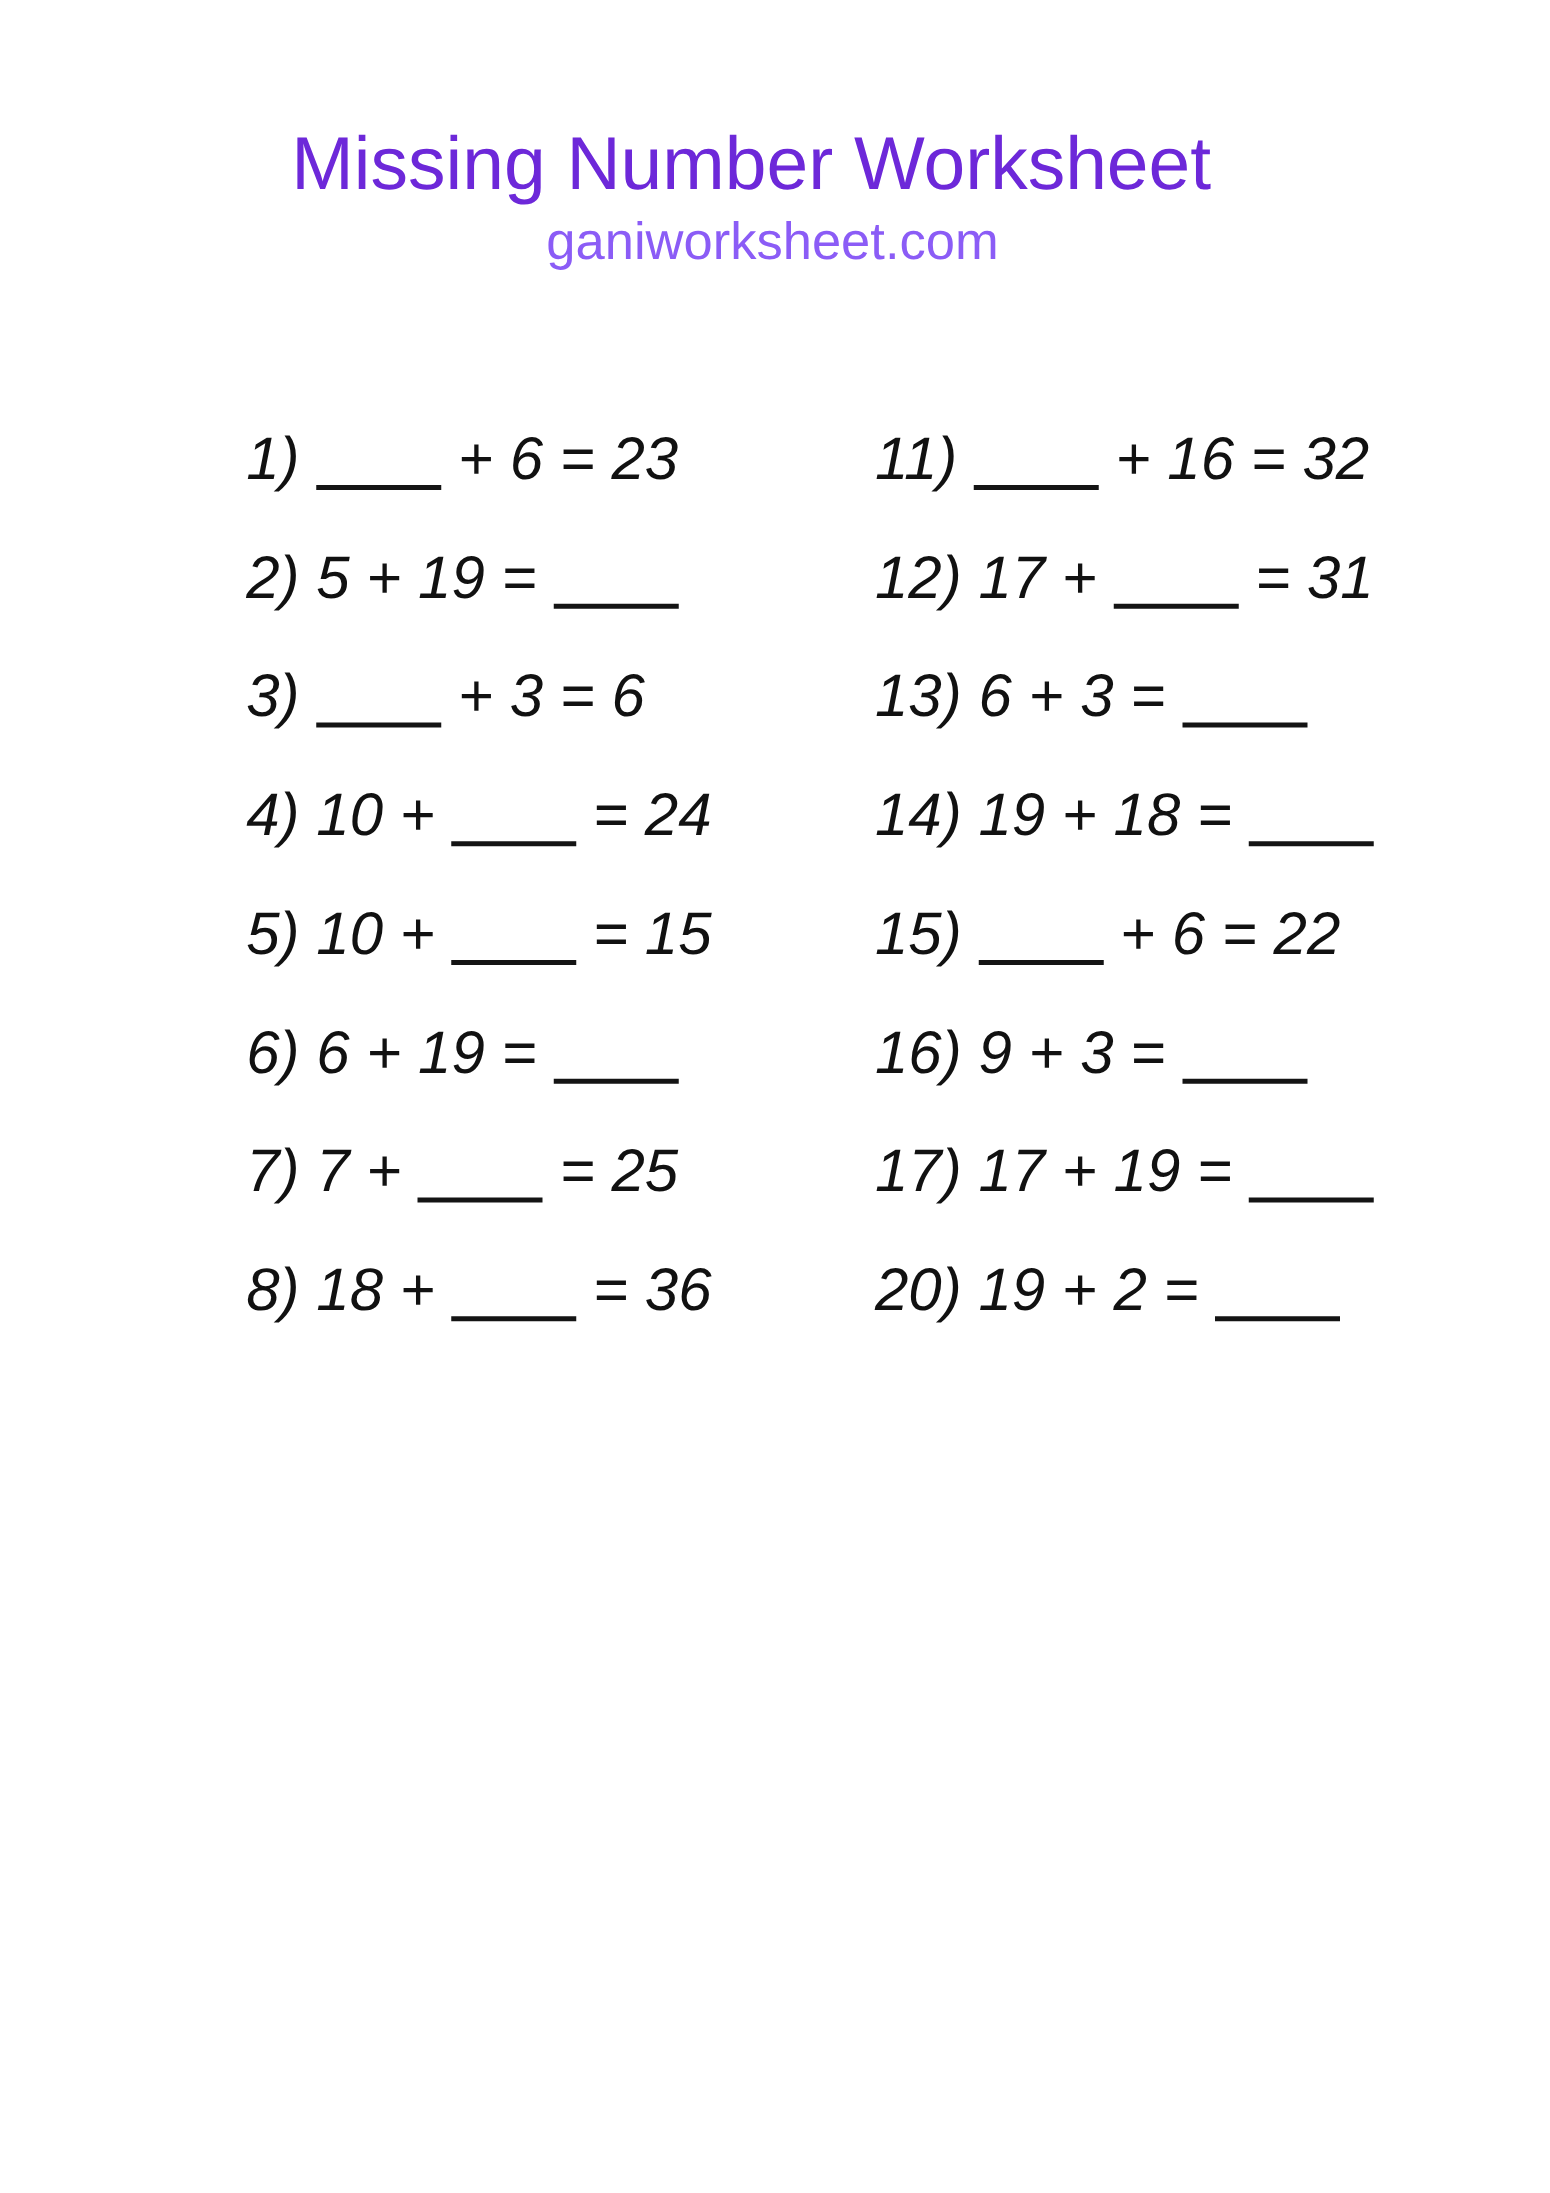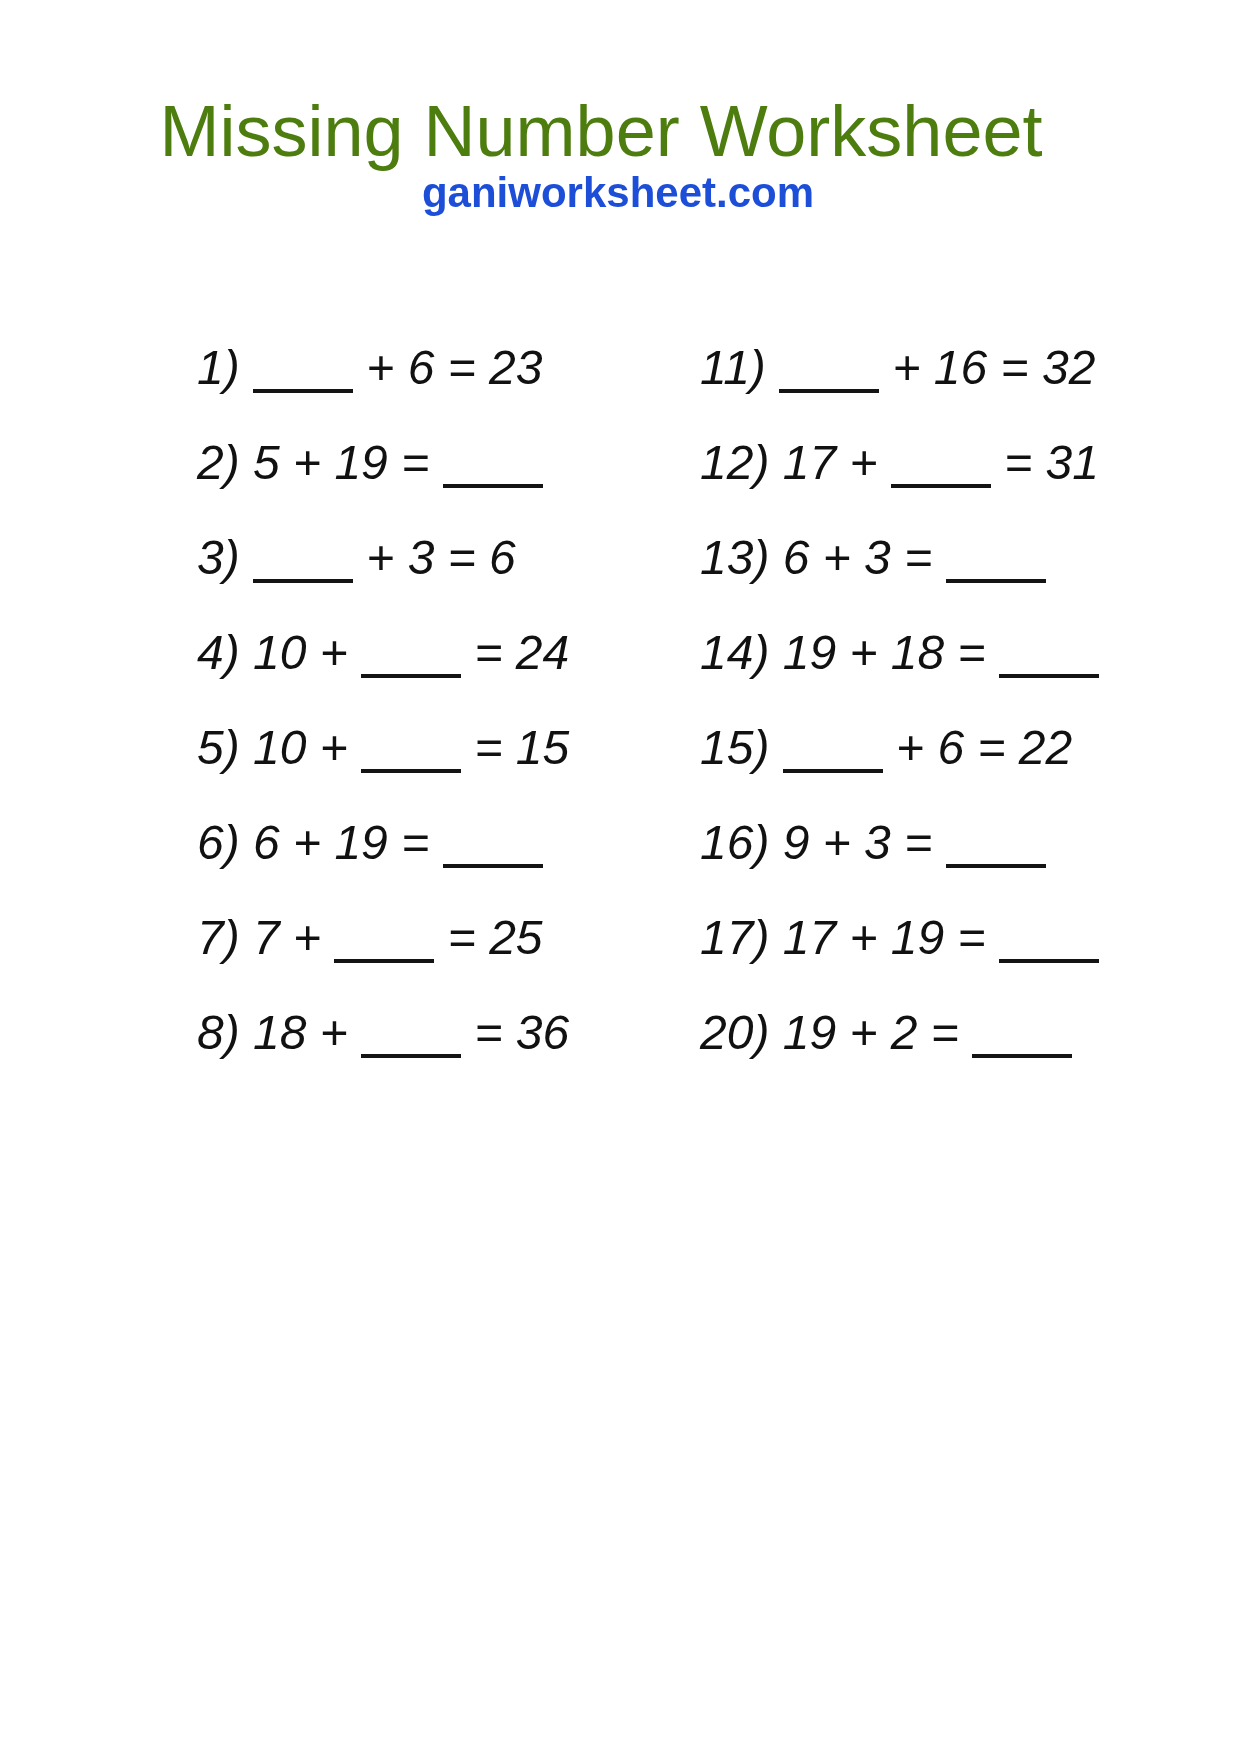--- a/index.html
+++ b/index.html
@@ -15,37 +15,37 @@
     font-family: "Liberation Sans", sans-serif;
     color: #0d0d0d;
     overflow: hidden;
   }
   .title {
     position: absolute;
     top: 101px;
     left: 0;
     width: 1202px;
     text-align: center;
-    font-size: 72px;
+    font-size: 60px;
     font-weight: 400;
     line-height: 60px;
     letter-spacing: 0px;
-    color: #4d7c0f;
+    color: #6d28d9;
     white-space: nowrap;
   }
   .subtitle {
     position: absolute;
     top: 172px;
     left: 0;
     width: 1236px;
     text-align: center;
     font-size: 42px;
-    font-weight: 700;
+    font-weight: 400;
     line-height: 42px;
-    color: #1d4ed8;
+    color: #8b5cf6;
     white-space: nowrap;
   }
   .col {
     position: absolute;
     top: 320px;
     font-size: 48px;
     line-height: 95px;
     white-space: nowrap;
     color: #111111;
   }

